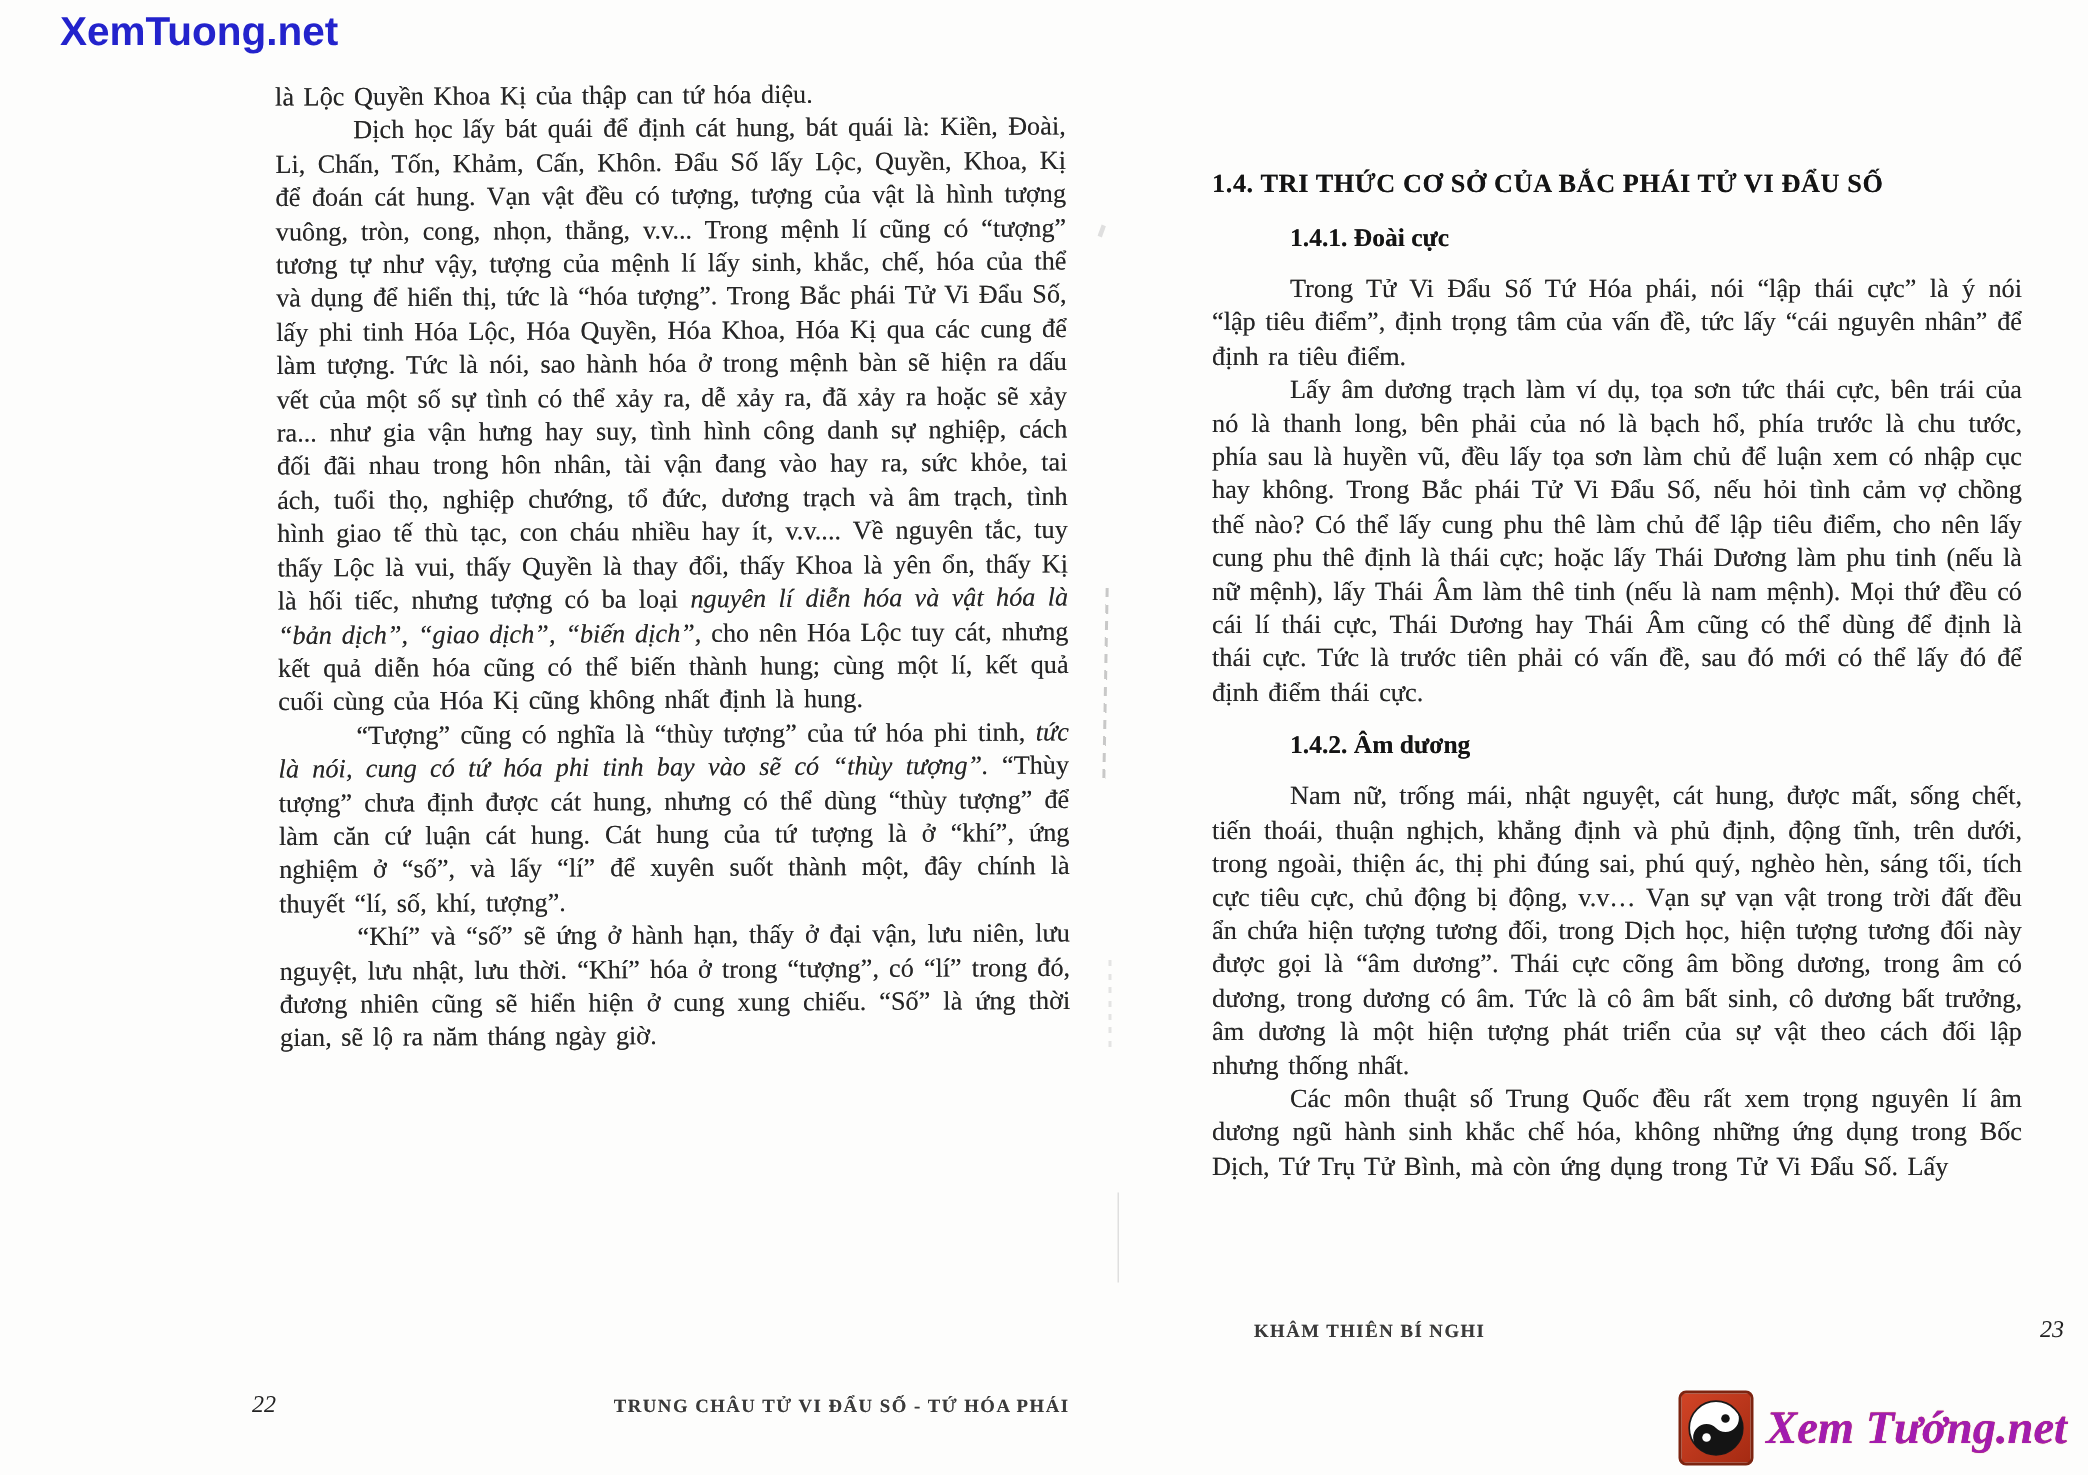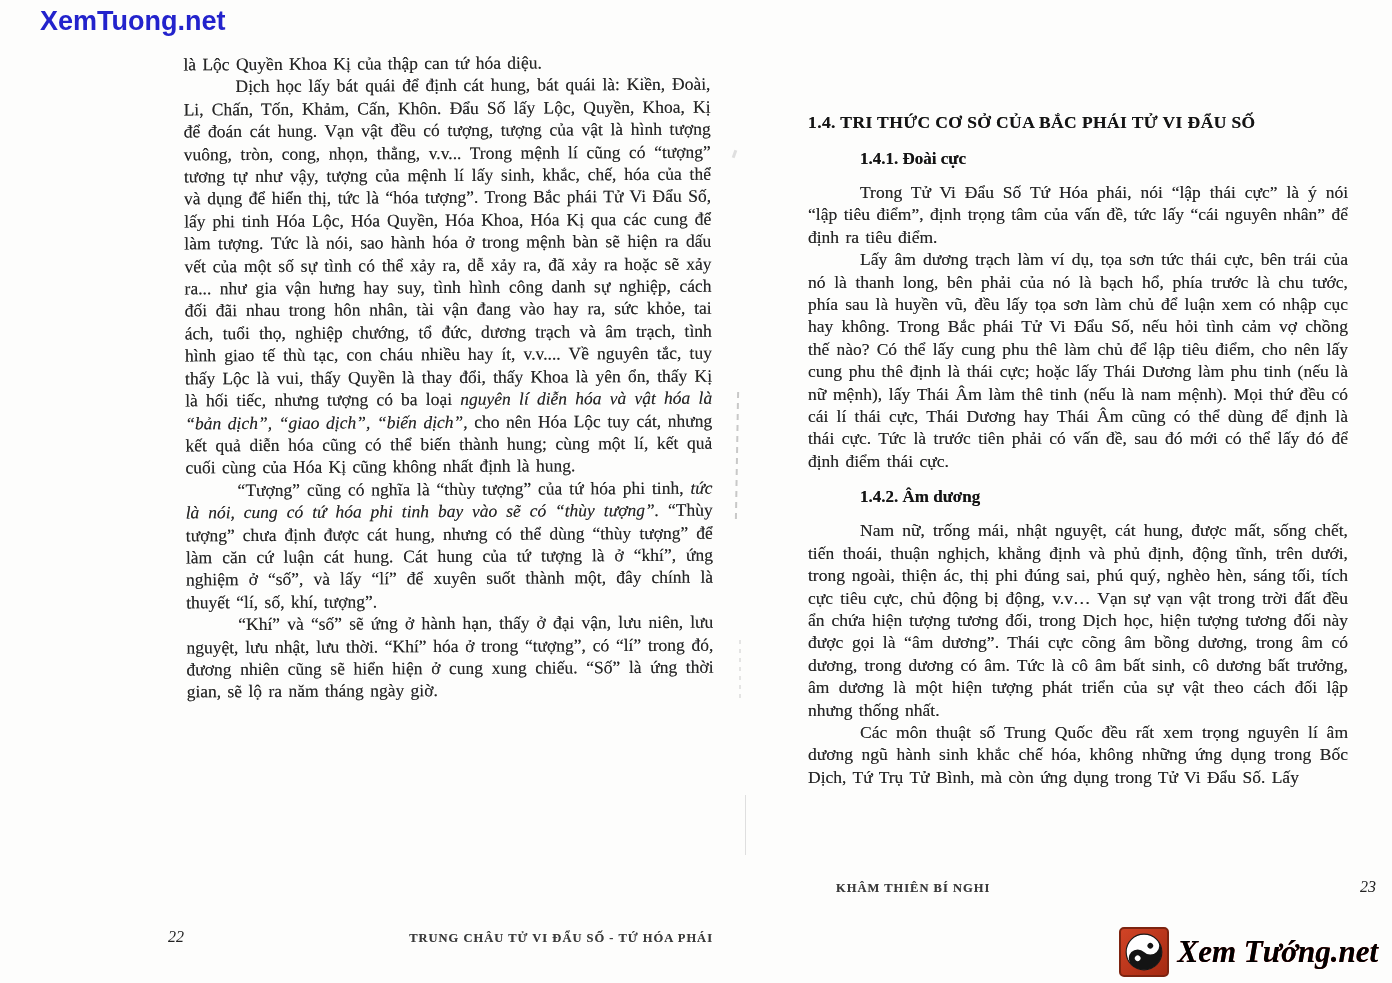--- a/index.html
+++ b/index.html
@@ -23,21 +23,21 @@
   .yinyang-box{
     width:46px;height:46px;border-radius:5px;
     background:linear-gradient(135deg,#d14426,#a52a12);
     border:2px solid #7d2410;
     display:flex;align-items:center;justify-content:center;
   }
   .yinyang-box svg{transform:rotate(45deg);}
   .logo-bottom-text{
     font-family:"Liberation Serif", serif;
     font-style:italic;font-weight:bold;
-    font-size:31px;color:#000000;
+    font-size:31px;color:#a21caf;
     text-shadow:0 0 .5px #b5160e;
   }
   
   .page{position:absolute;color:#262626;}
   .page p{
     margin:0;text-align:justify;text-indent:52px;
     font-size:17.5px;line-height:22.4px;
     word-spacing:2px;
     text-shadow:0 0 .4px rgba(20,20,20,.55);
   }

